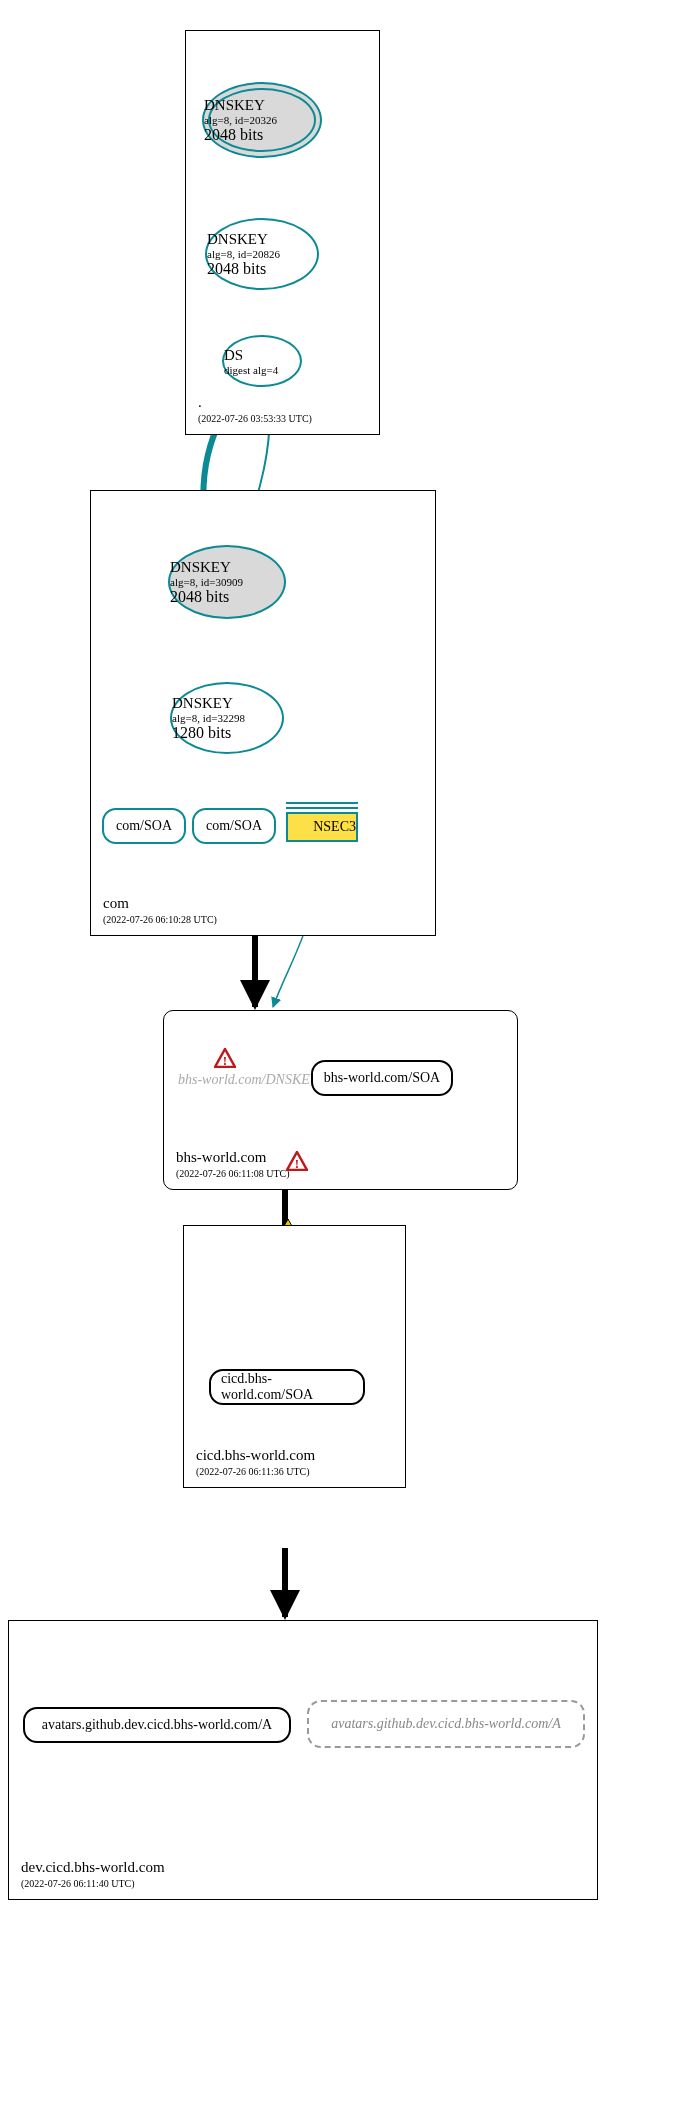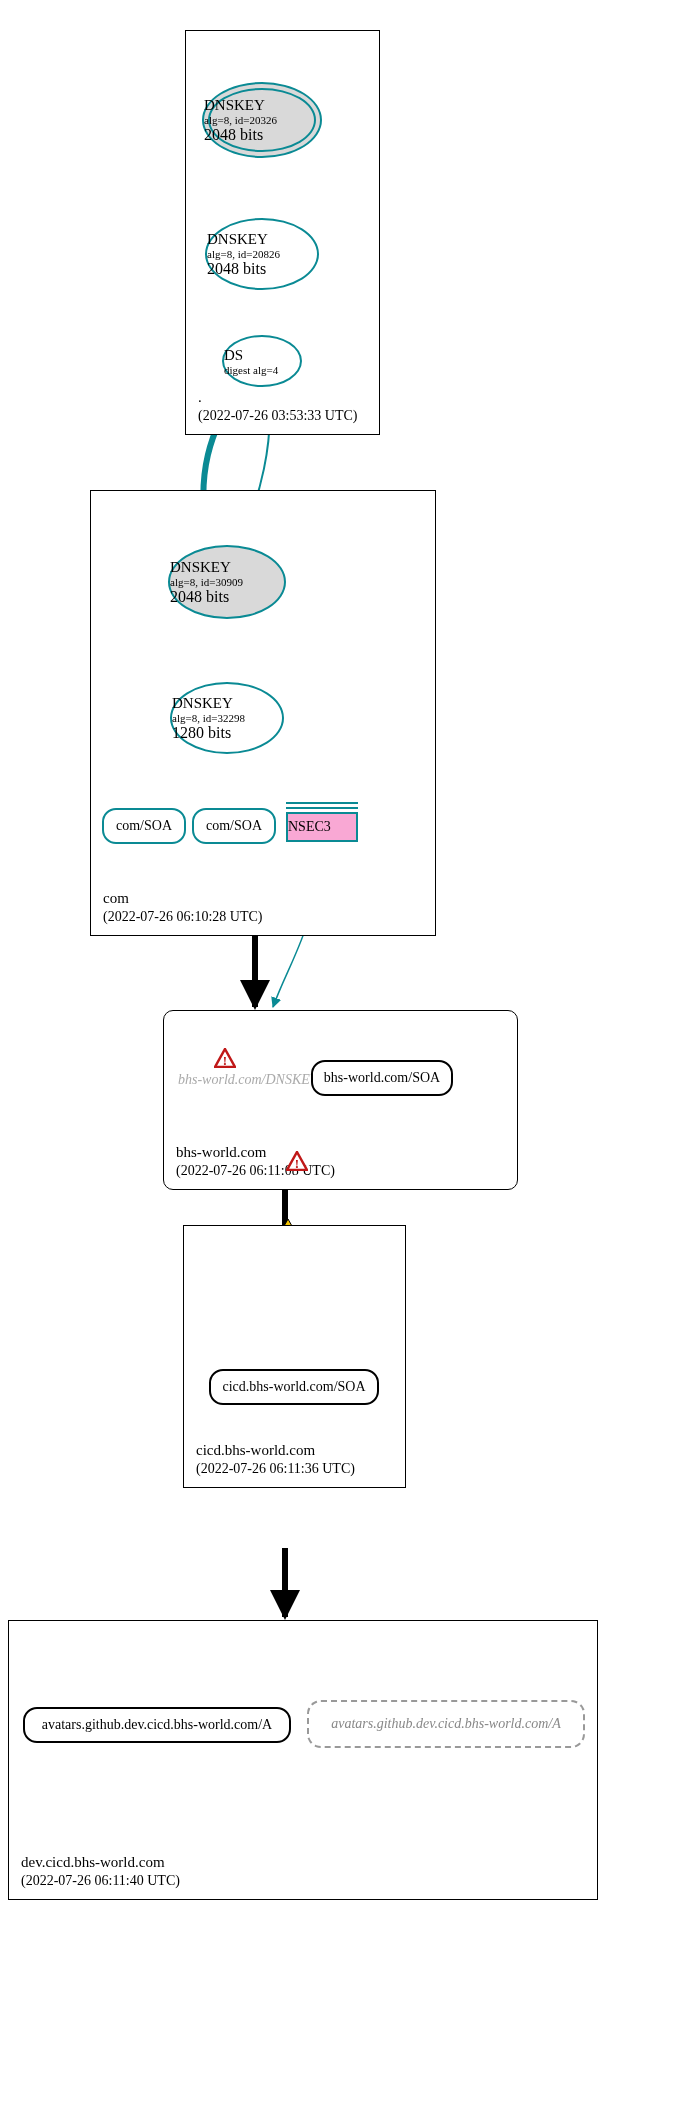--- a/index.html
+++ b/index.html
@@ -17,21 +17,21 @@
     background: #fff;
     box-sizing: border-box;
   }
   .zone-label {
     position: absolute;
     left: 12px;
     bottom: 10px;
     font-size: 15px;
   }
   .zone-label .name { display: block; }
-  .zone-label .ts { display: block; font-size: 14px; margin-top:2px;}
+  .zone-label .ts { display: block; font-size: 10px; margin-top:2px;}
   .node-ellipse {
     position: absolute;
     border: 2px solid #0a8a94;
     border-radius: 50%;
     background: #fff;
     display: flex;
     flex-direction: column;
     align-items: flex-start;
     justify-content: center;
     box-sizing: border-box;
@@ -56,24 +56,24 @@
     align-items: center;
     justify-content: center;
     font-size: 14px;
     box-sizing: border-box;
     padding: 16px 10px;
   }
   .node-round.black { border-color: #000; border-width:2px; }
   .node-round.dashed { border-color: #999; border-style:dashed; color:#888;}
   .node-nsec3 {
     position: absolute;
-    background: #f9a8d4;
-    border: 2px solid #0a8a94;
-    box-sizing: border-box;
-    display:flex; align-items:center; justify-content:flex-start;
+    background: #fde047;
+    border: 2px solid #0a8a94;
+    box-sizing: border-box;
+    display:flex; align-items:center; justify-content:flex-end;
     font-size:14px;
   }
   .node-nsec3::before,
   .node-nsec3::after {
     content:"";
     position:absolute;
     left:-2px; right:-2px;
     height:0;
     border-top:2px solid #0a8a94;
   }
@@ -213,21 +213,21 @@
     <polygon points="10,1 19,17 1,17" fill="#f4c300" stroke="#000" stroke-width="1"></polygon>
     <text x="10" y="15" text-anchor="middle" font-size="11" font-weight="bold" fill="#000">!</text>
   </svg>
 
 <div class="zone" style="left:183px; top:1225px; width:223px; height:263px;">
   <div class="zone-label">
     <span class="name">cicd.bhs-world.com</span>
     <span class="ts">(2022-07-26 06:11:36 UTC)</span>
   </div>
 </div>
-<div class="node-round black" style="left:209px; top:1369px; width:170px; height:34px;">
+<div class="node-round black" style="left:209px; top:1369px; width:156px; height:34px;">
   <span>cicd.bhs-world.com/SOA</span>
 </div>
 
 <div class="zone" style="left:8px; top:1620px; width:590px; height:280px;">
   <div class="zone-label">
     <span class="name">dev.cicd.bhs-world.com</span>
     <span class="ts">(2022-07-26 06:11:40 UTC)</span>
   </div>
 </div>
 <div class="node-round black" style="left:23px; top:1707px; width:268px; height:34px;">

